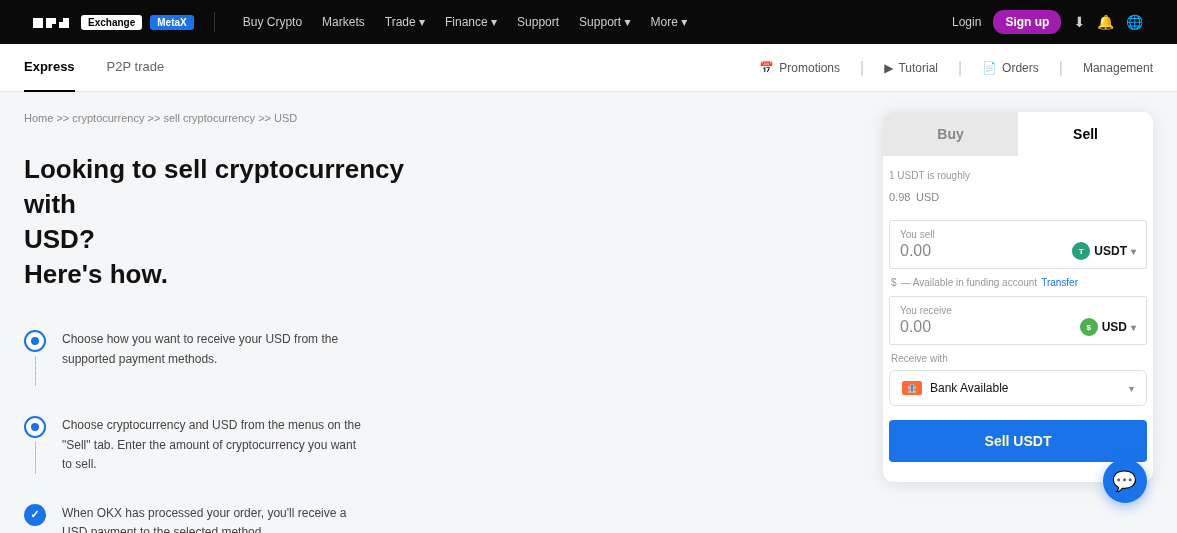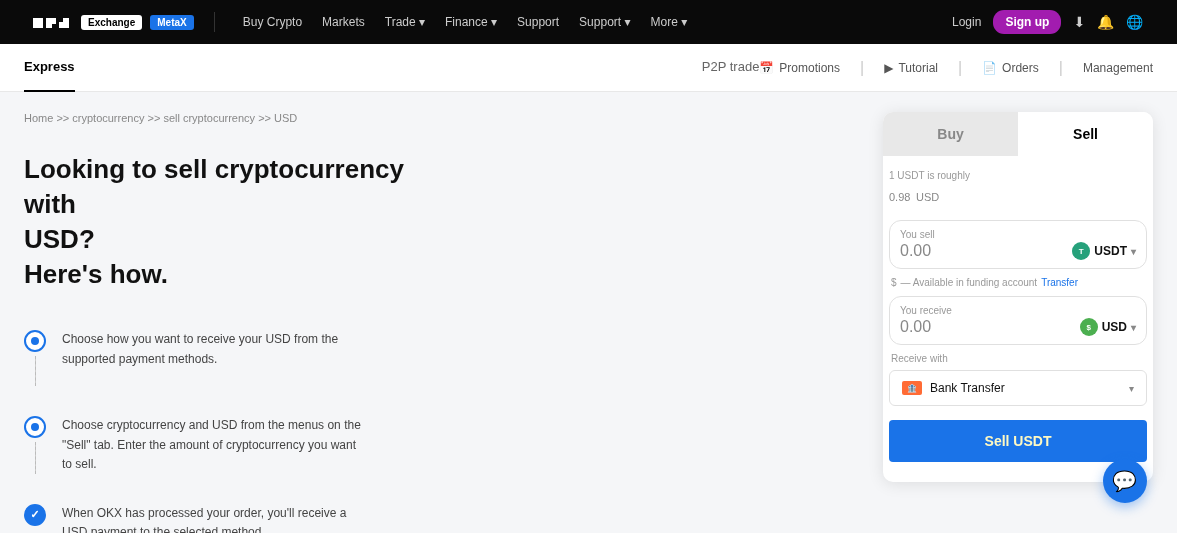--- a/index.html
+++ b/index.html
@@ -50,21 +50,21 @@
 
     
     .sub-nav {
       background: #fff;
       display: flex;
       align-items: center;
       padding: 0 24px;
       height: 48px;
       border-bottom: 1px solid #e8e8e8;
     }
-    .sub-nav-tabs { display: flex; align-items: center; gap: 24px; flex: 1; justify-content: space-between; }
+    .sub-nav-tabs { display: flex; align-items: center; gap: 32px; flex: 1; }
     .sub-nav-tab {
       font-size: 13px;
       color: #666;
       cursor: pointer;
       height: 48px;
       display: flex; align-items: center;
       border-bottom: 2px solid transparent;
       font-weight: 400;
     }
     .sub-nav-tab.active {
@@ -156,21 +156,21 @@
       background: #fff;
       color: #000;
     }
     .trade-body { padding: 14px 6px 0; }
     .rate-info { font-size: 10px; color: #999; margin-bottom: 2px; }
     .rate-value { font-size: 20px; font-weight: 700; color: #111; margin-bottom: 14px; }
     .rate-value span { font-size: 11px; font-weight: 400; color: #888; }
 
     .trade-field {
       border: 1px solid #e0e0e0;
-      border-radius: 12px;
+      border-radius: 2px;
       padding: 8px 10px;
       margin-bottom: 8px;
     }
     .trade-field-label { font-size: 10px; color: #999; margin-bottom: 2px; }
     .trade-field-row { display: flex; align-items: center; justify-content: space-between; }
     .trade-field-value { font-size: 16px; color: #888; font-weight: 400; }
     .trade-field-currency {
       display: flex; align-items: center; gap: 4px;
       font-size: 12px; font-weight: 600; color: #111; cursor: pointer;
     }
@@ -383,21 +383,21 @@
               <span class="chevron">▾</span>
             </div>
           </div>
         </div>
 
         
         <div class="receive-with-label">Receive with</div>
         <div class="payment-select">
           <div class="payment-left">
             <div class="bank-icon">🏦</div>
-            <span class="payment-name">Bank Transfer</span>
+            <span class="payment-name">Bank Available</span>
           </div>
           <span class="chevron">▾</span>
         </div>
 
         
         <button class="sell-btn">Sell USDT</button>
       </div>
     </div>
   </div>
 </div>

